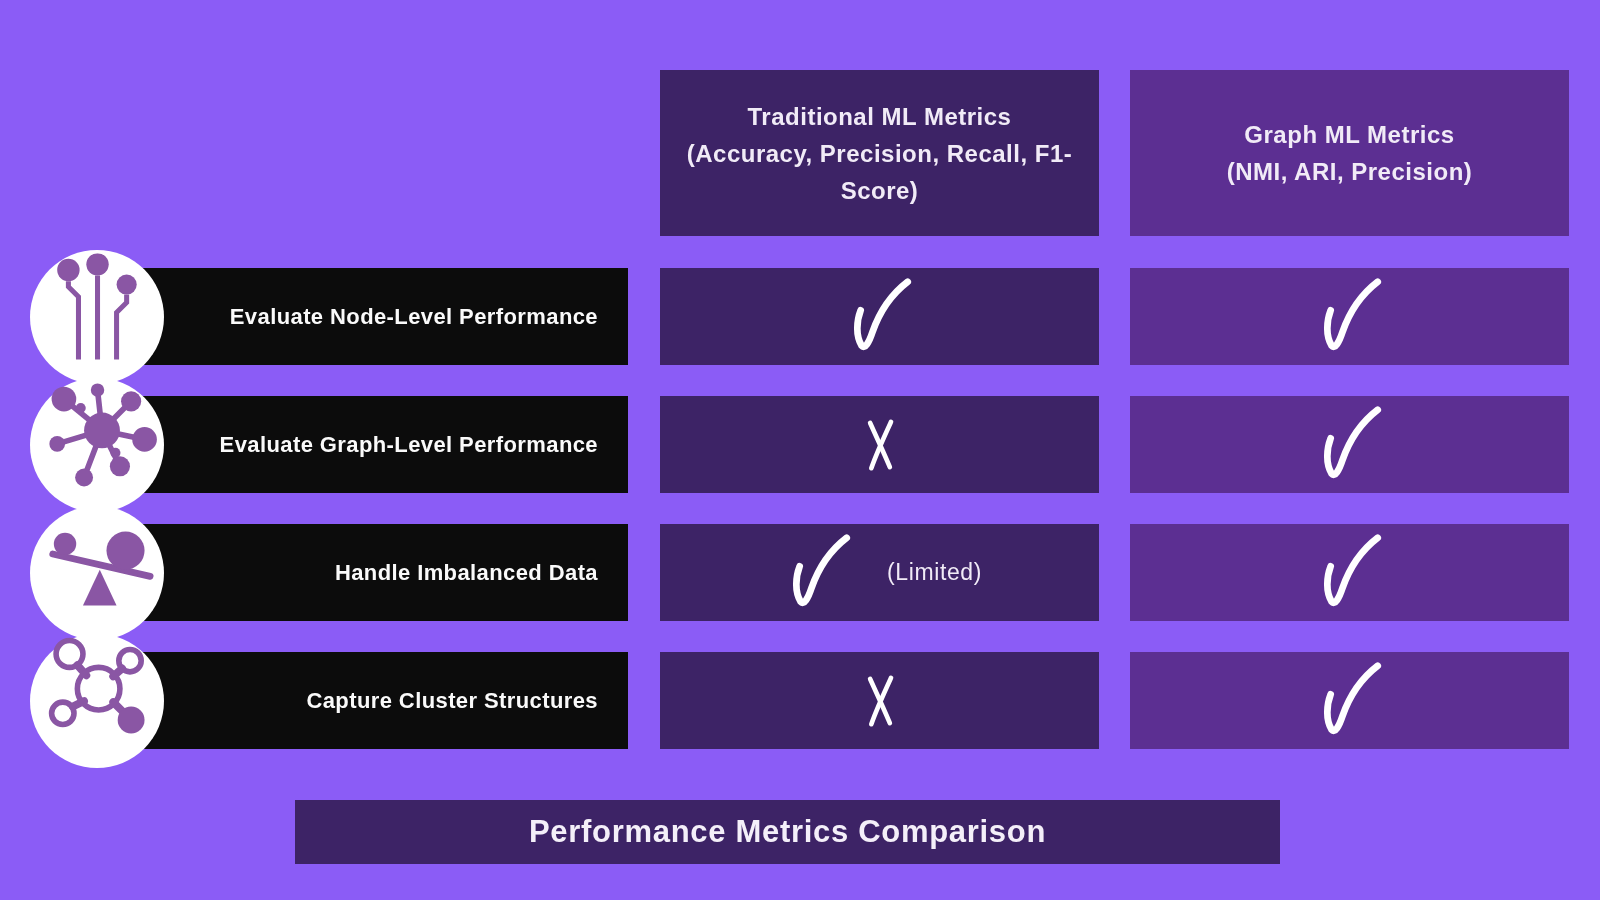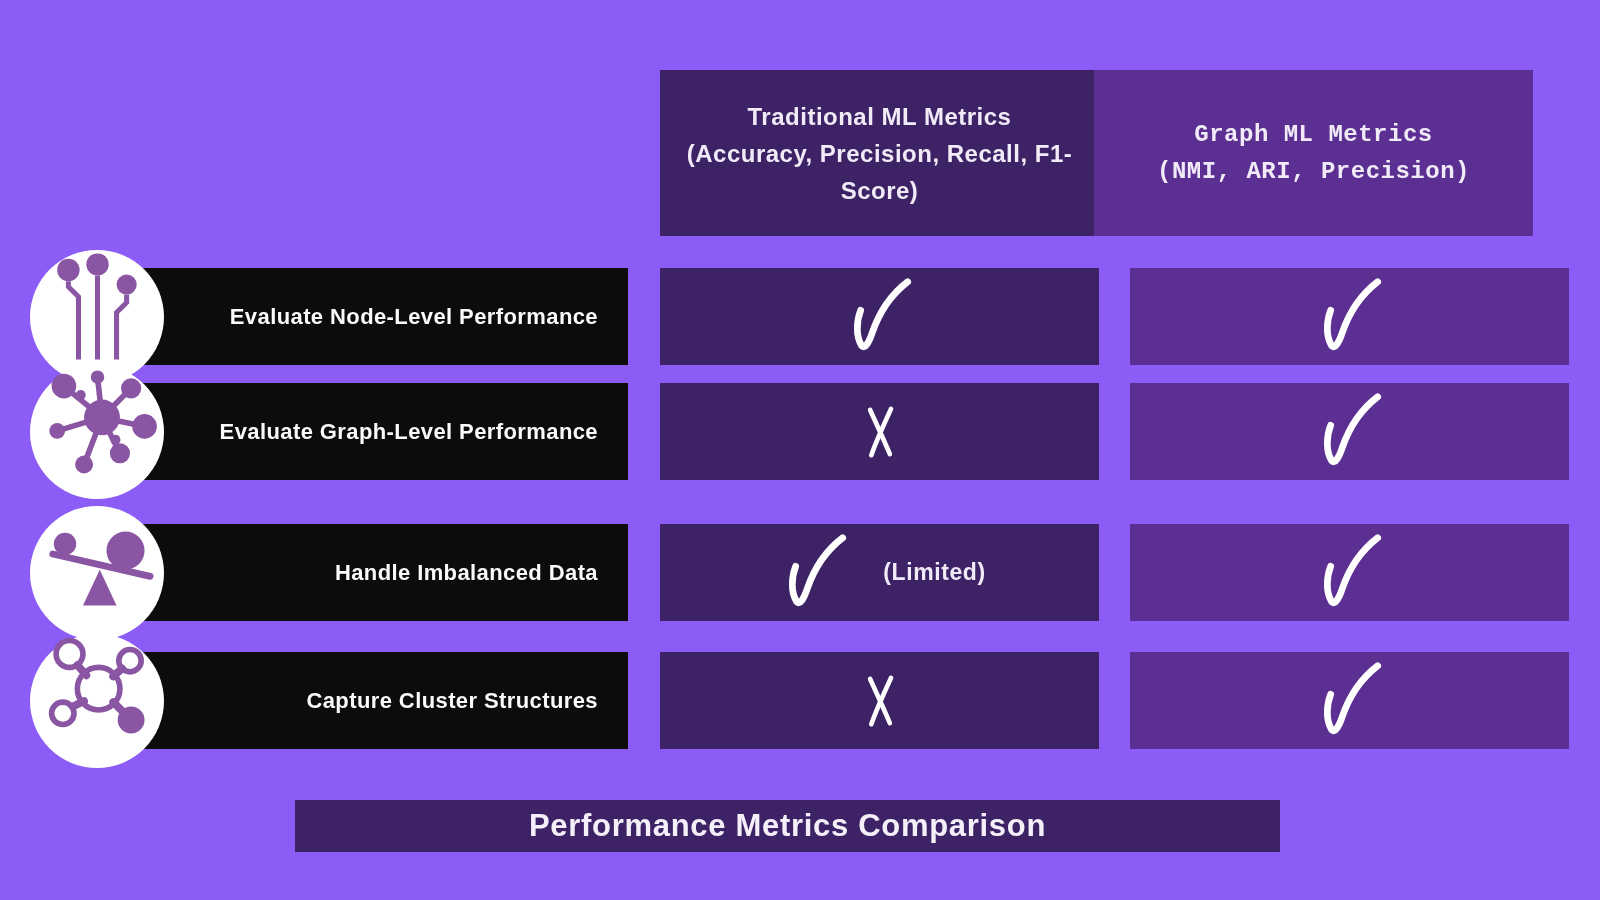--- a/index.html
+++ b/index.html
@@ -16,55 +16,55 @@
     font-family:"Liberation Sans","DejaVu Sans",sans-serif;
   }
   
   .col-header{
     position:absolute;top:70px;height:166px;width:439px;
     display:flex;flex-direction:column;align-items:center;justify-content:center;
     text-align:center;color:var(--txt);font-weight:bold;font-size:24px;
     line-height:37px;letter-spacing:0.5px;padding:0 18px;
   }
   .col-header.trad{left:660px;background:var(--dark-purple);}
-  .col-header.graph{left:1094px;background:var(--mid-purple);font-family:Liberation Mono, monospace;}
+  .col-header.graph{left:1130px;background:var(--mid-purple);}
   
   .row-bar{position:absolute;left:100px;width:528px;height:97px;background:var(--bar-black);}
   .row-bar .notch{
     position:absolute;left:-70px;top:50%;transform:translateY(-50%);
     width:134px;height:134px;border-radius:50%;background:#ffffff;
   }
   .row-bar .icon{
     position:absolute;left:-54px;top:50%;transform:translateY(-57%);
     width:112px;height:112px;
   }
   .row-bar .icon svg{width:100%;height:100%;}
   .row-bar .label{
     position:absolute;right:30px;top:0;height:100%;display:flex;align-items:center;
     color:#fafafa;font-size:22px;font-weight:bold;letter-spacing:0.4px;white-space:nowrap;
   }
-  .r0{top:268px;} .r1{top:383px;text-align:center;} .r2{top:524px;} .r3{top:652px;}
+  .r0{top:268px;} .r1{top:396px;text-align:center;} .r2{top:524px;} .r3{top:652px;}
   
   .cell{
     position:absolute;width:439px;height:97px;
     display:flex;align-items:center;justify-content:center;gap:26px;
   }
   .cell.trad{left:660px;background:var(--dark-purple);}
   .cell.graph{left:1130px;background:var(--mid-purple);}
   .glyph{display:none;}
   .cell[data-mark="check"] .check-glyph{display:block;}
   .cell[data-mark="x"] .x-glyph{display:block;}
   .check-glyph{width:84px;height:88px;}
   .x-glyph{width:58px;height:74px;}
   .glyph path{stroke:#ffffff;stroke-width:8;fill:none;stroke-linecap:round;stroke-linejoin:round;}
-  .note{color:var(--txt);font-size:23px;font-weight:bold;letter-spacing:0.6px;}
+  .note{color:var(--txt);font-size:23px;font-weight:normal;letter-spacing:0.6px;}
   .note:empty{display:none;}
   
   .footer-bar{
-    position:absolute;left:295px;top:800px;width:985px;height:52px;background:var(--dark-purple);
+    position:absolute;left:295px;top:800px;width:985px;height:64px;background:var(--dark-purple);
     display:flex;align-items:center;justify-content:center;
     color:#f4eff9;font-size:31px;font-weight:bold;letter-spacing:0.7px;
   }
   
   .ic-fill{fill:var(--icon-purple);}
   .ic-stroke{stroke:var(--icon-purple);fill:none;}
 </style>
 </head>
 <body>
 

